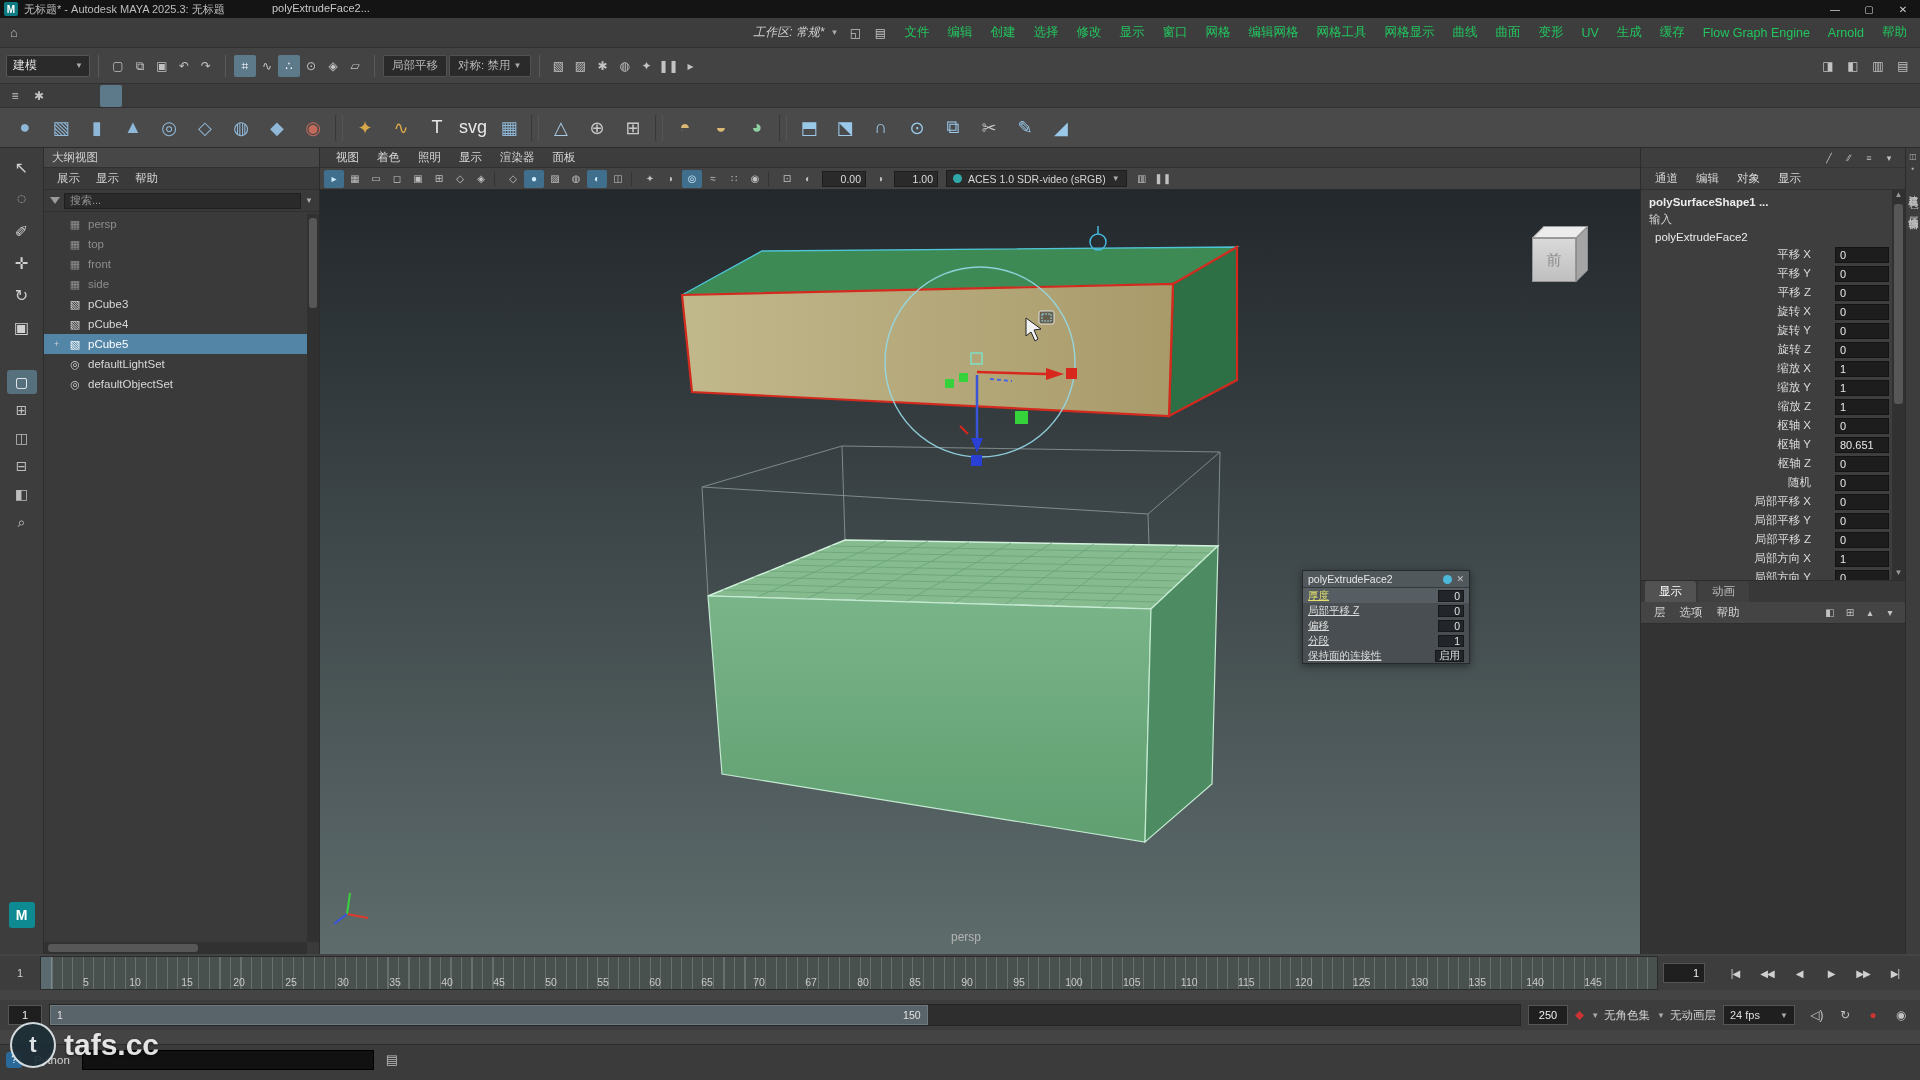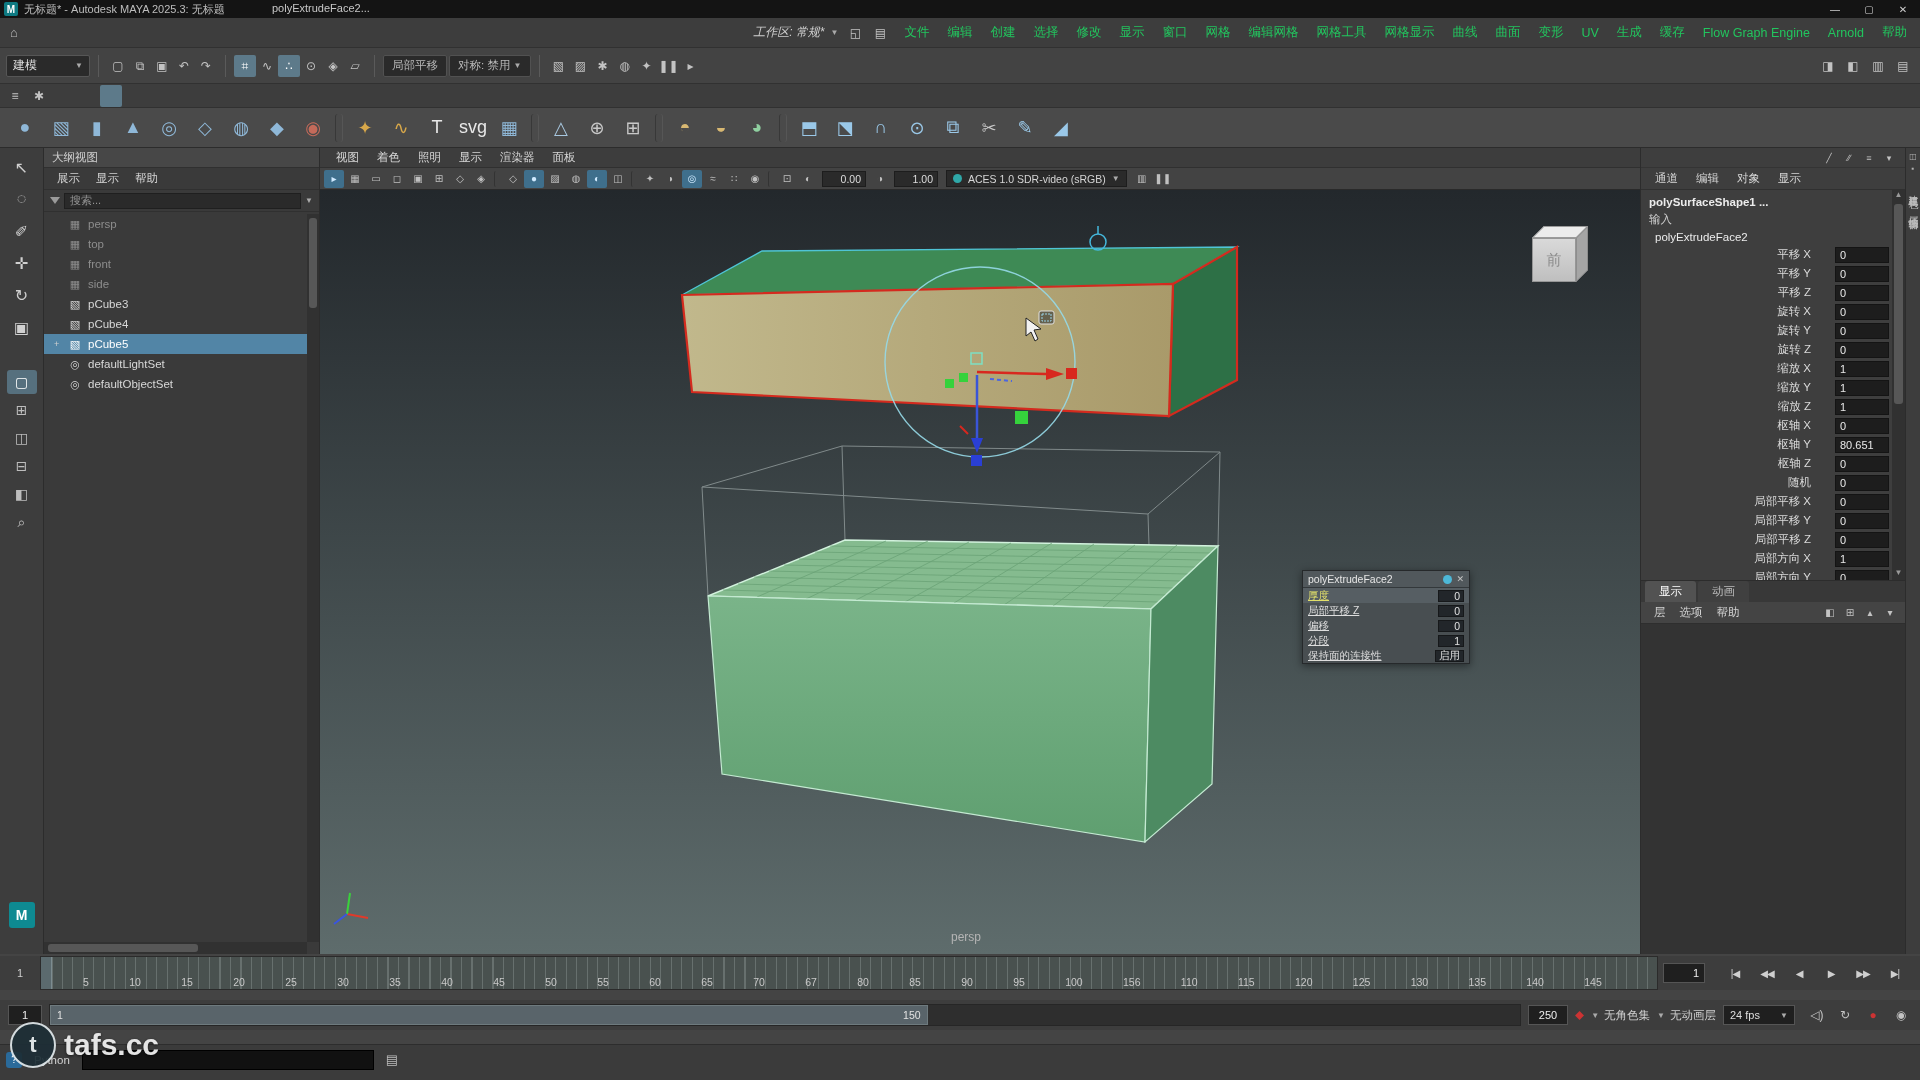--- a/index.html
+++ b/index.html
@@ -754,21 +754,21 @@
           <span class="tl-num">55</span>
           <span class="tl-num">60</span>
           <span class="tl-num">65</span>
           <span class="tl-num">70</span>
           <span class="tl-num">67</span>
           <span class="tl-num">80</span>
           <span class="tl-num">85</span>
           <span class="tl-num">90</span>
           <span class="tl-num">95</span>
           <span class="tl-num">100</span>
-          <span class="tl-num">156</span>
+          <span class="tl-num">105</span>
           <span class="tl-num">110</span>
           <span class="tl-num">115</span>
           <span class="tl-num">120</span>
           <span class="tl-num">125</span>
           <span class="tl-num">130</span>
           <span class="tl-num">135</span>
           <span class="tl-num">140</span>
           <span class="tl-num">145</span>
         </div>
     </div>

